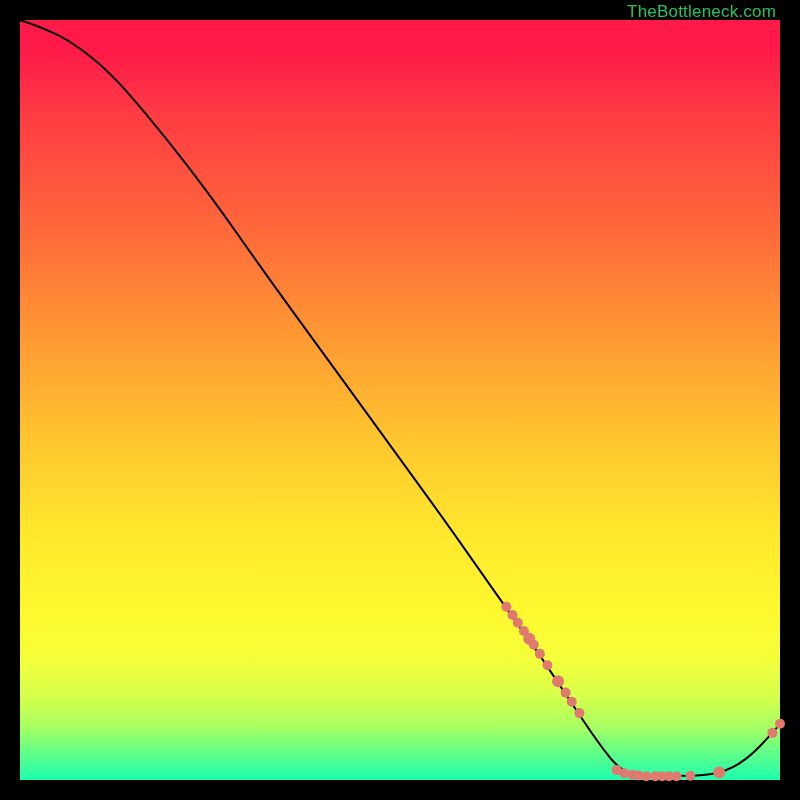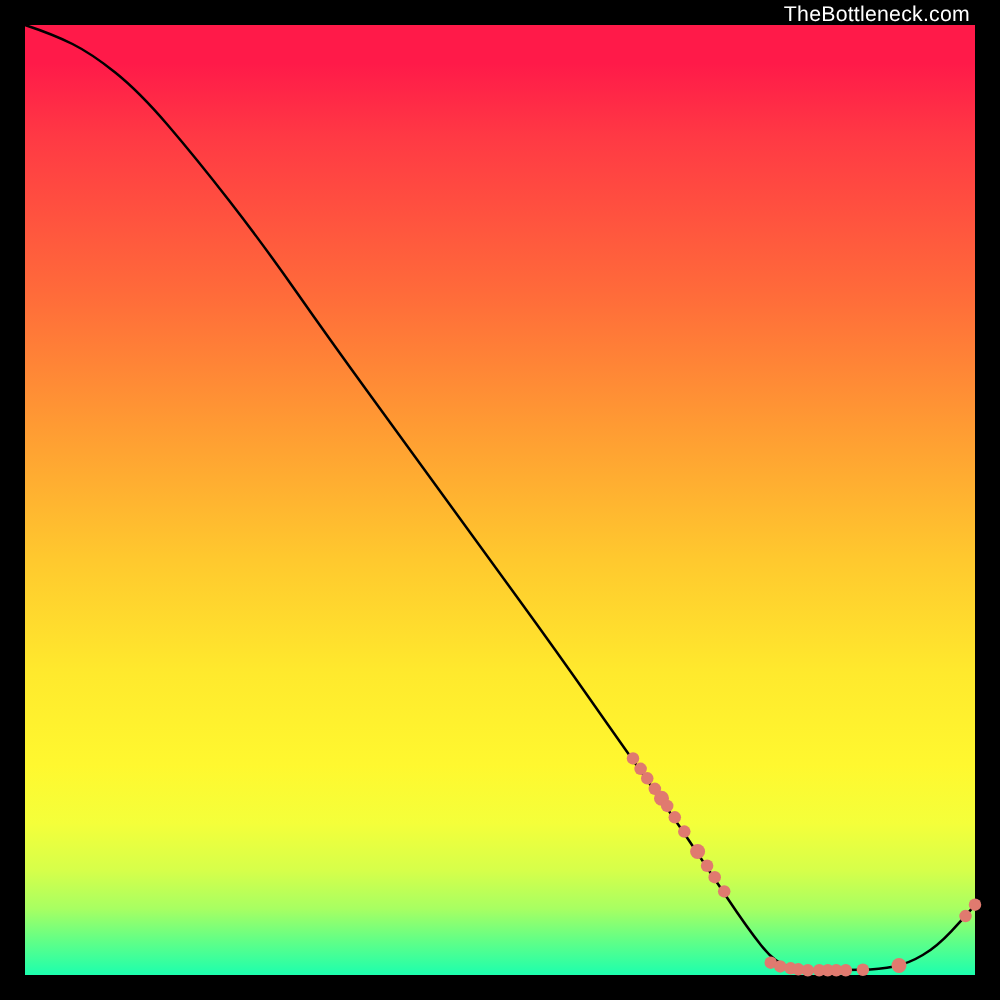--- a/index.html
+++ b/index.html
@@ -38,21 +38,21 @@
       #d6ff4a 89%,
       #a8ff62 93%,
       #5fff88 96.5%,
       #1cffae 100%
     );
   }
   .watermark {
     position: absolute;
     top: 2px;
     right: 24px;
-    color: #ffffff;
+    color: #22c55e;
     font-size: 17px;
     font-weight: 400;
     letter-spacing: 0.2px;
     user-select: none;
   }
   svg.overlay {
     position: absolute;
     left: 0;
     top: 0;
     width: 760px;

